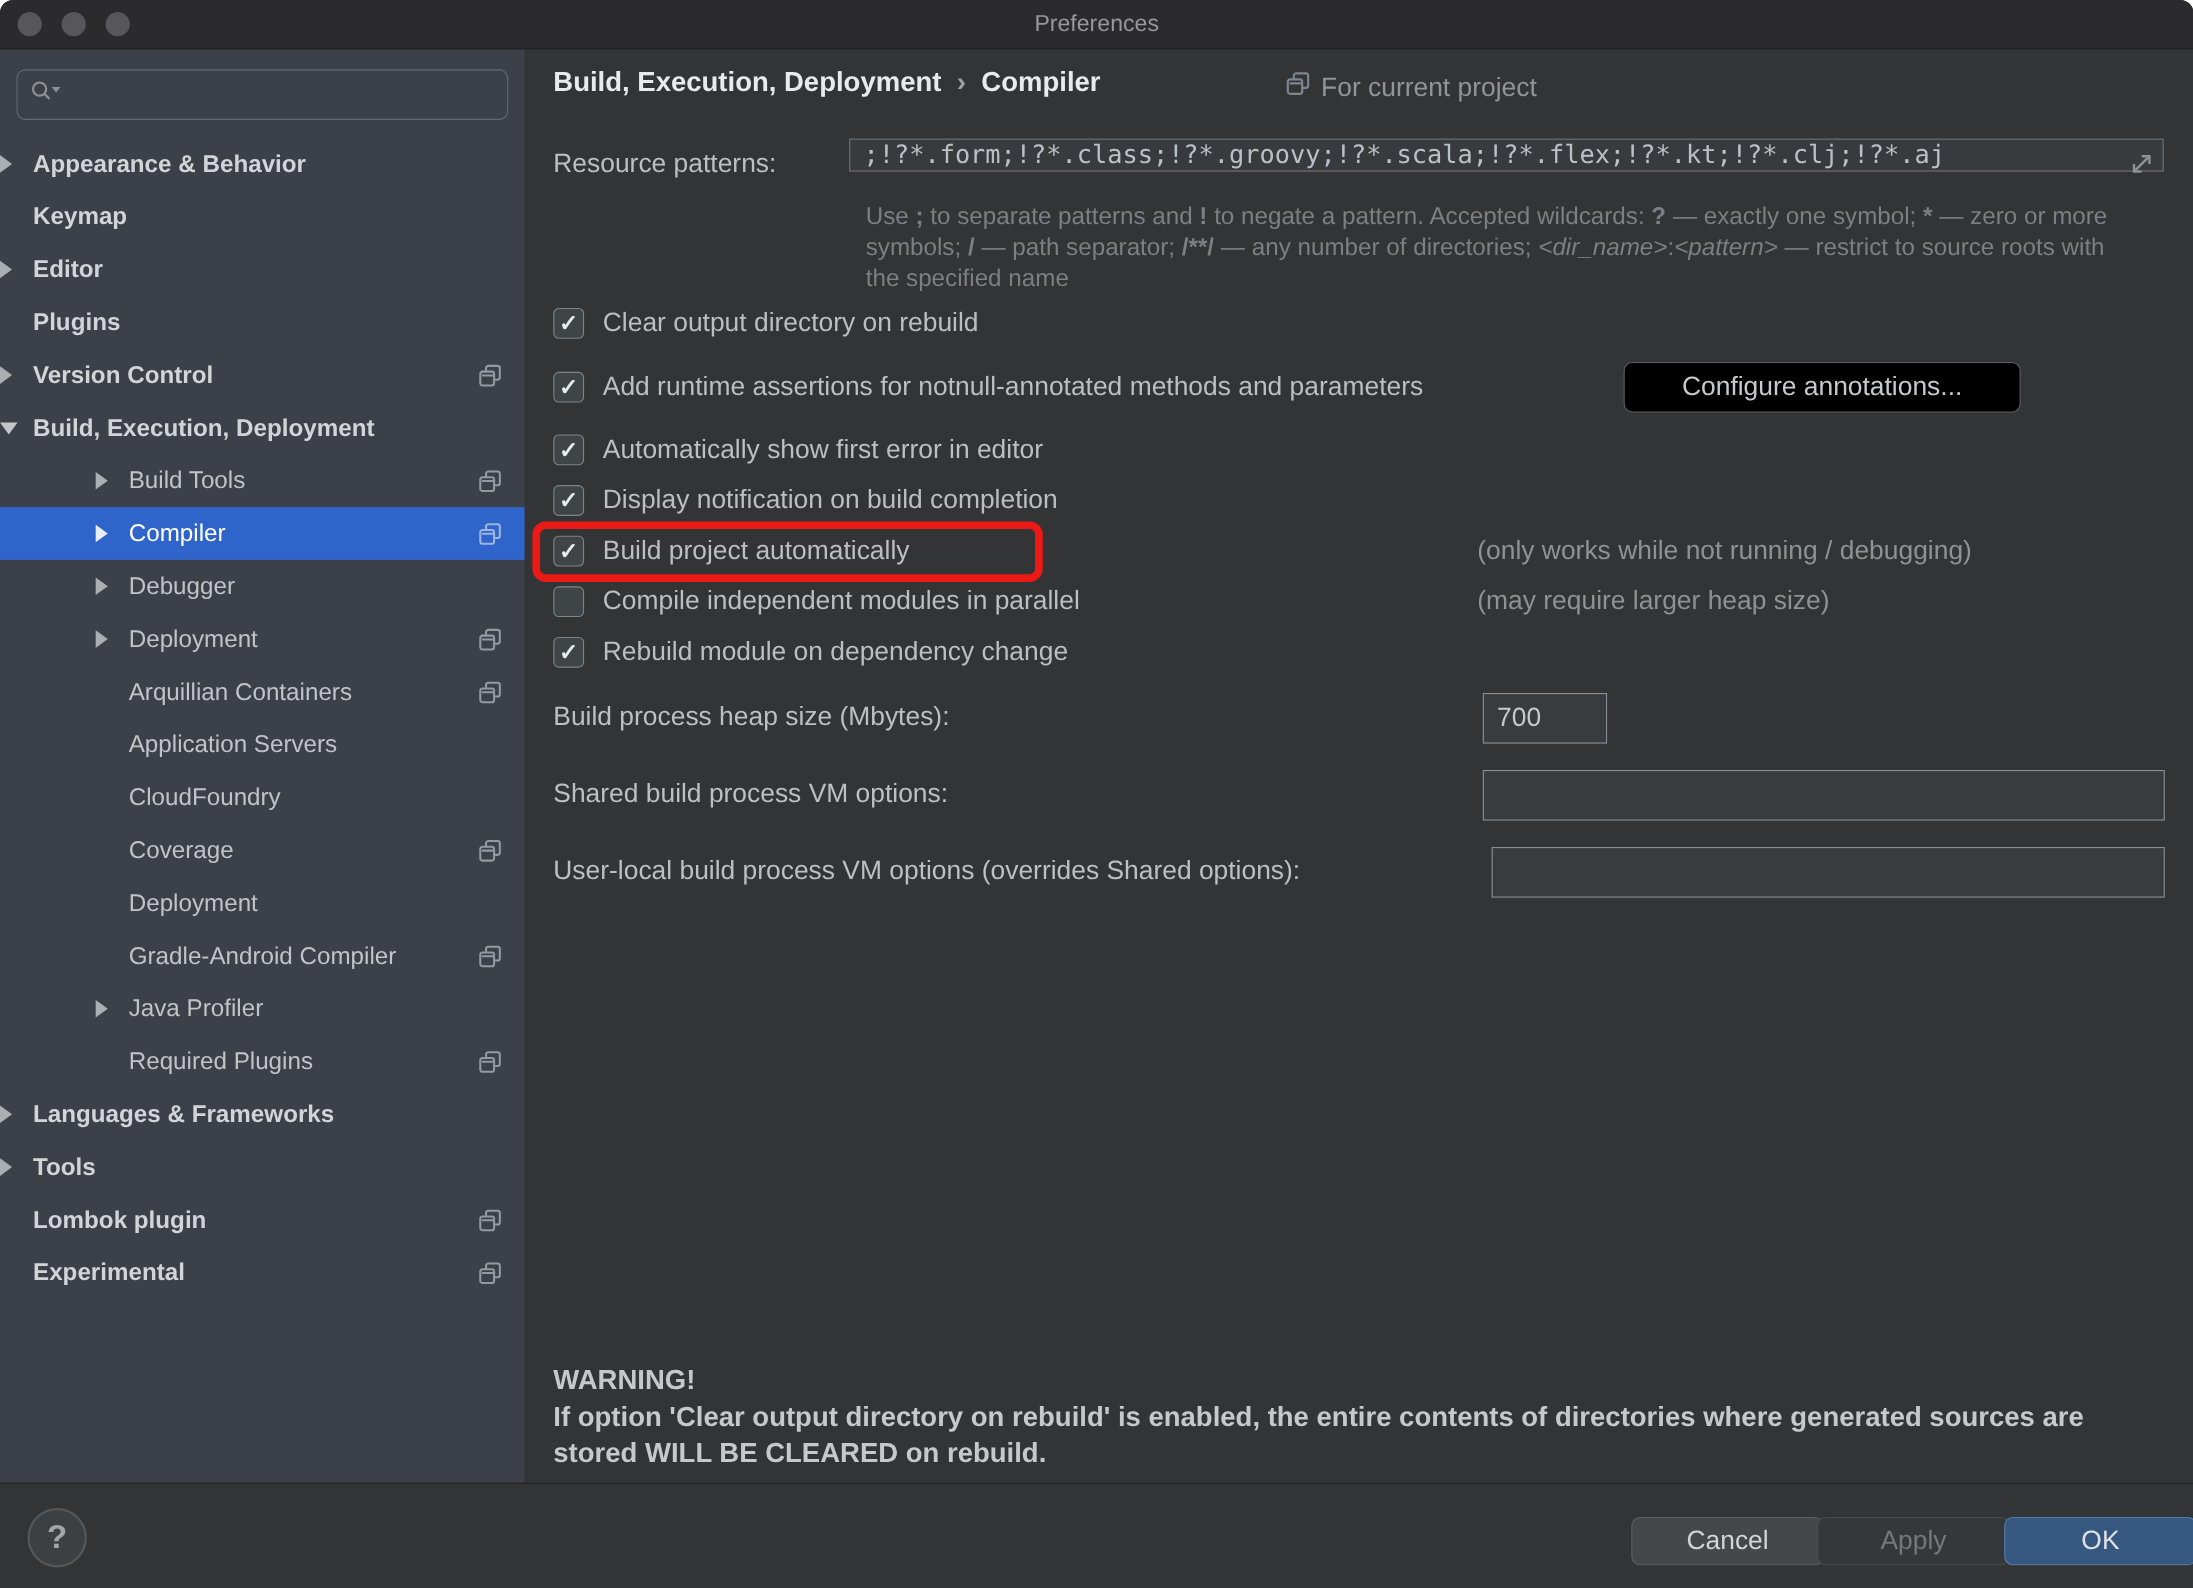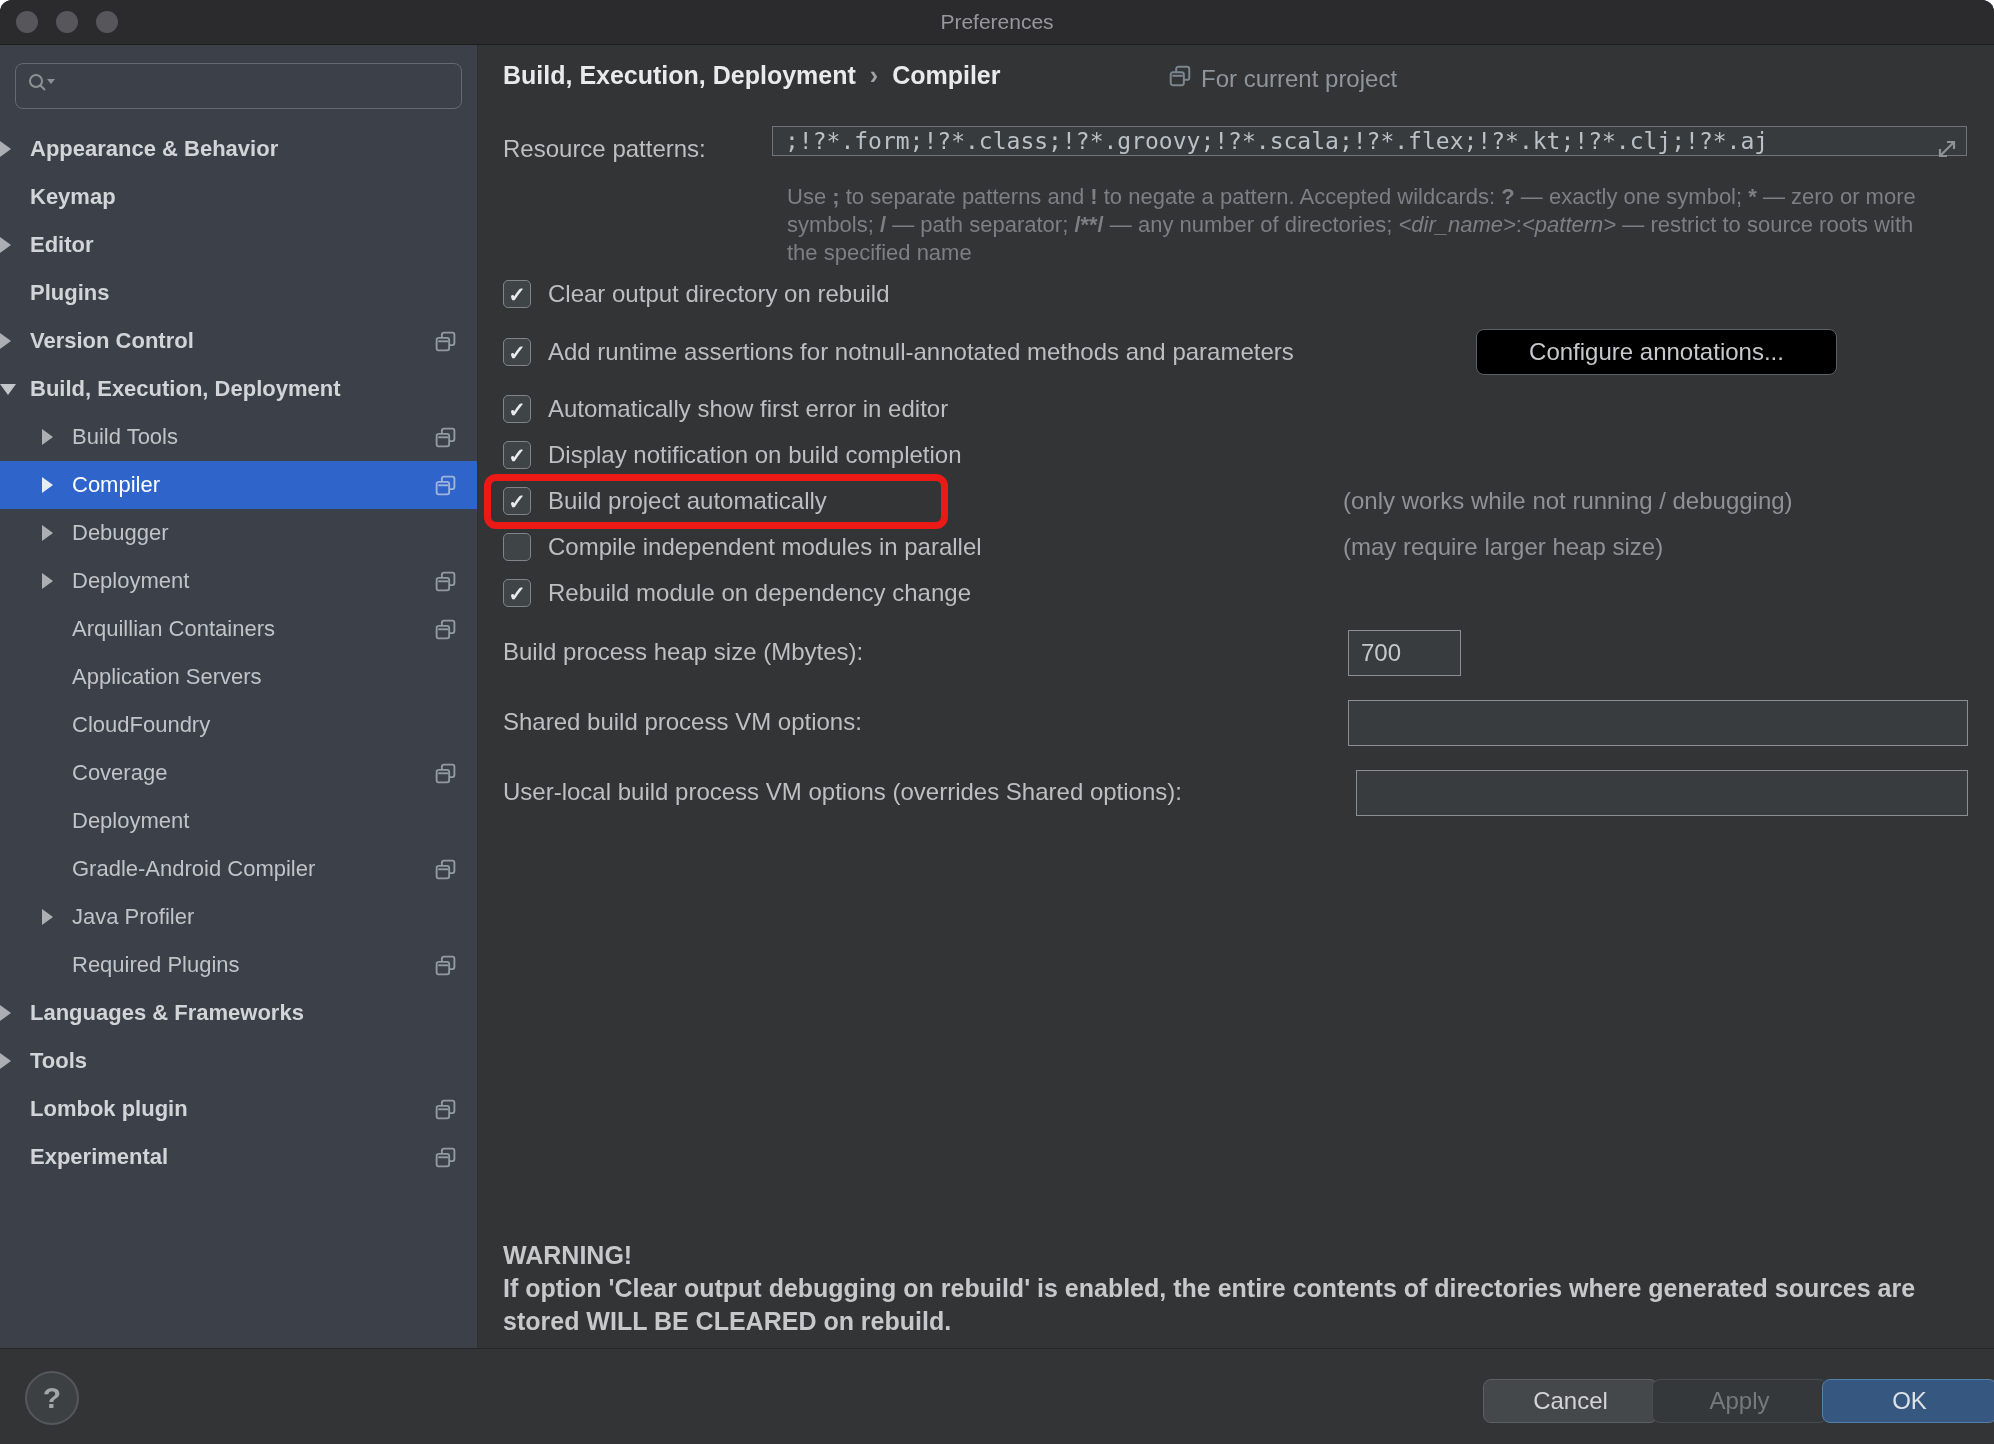--- a/index.html
+++ b/index.html
@@ -12,21 +12,21 @@
   
   .content{flex:1 1 auto;display:flex;min-height:0;}
   
   .sidebar{width:477px;flex:0 0 auto;background:#3c4149;border-right:1px solid #2e3136;position:relative;overflow:hidden;}
   .searchbox{margin:18px 15px 0 15px;height:44px;border:1px solid #646a71;border-radius:8px;display:flex;align-items:center;padding:0 10px;gap:2px;}
   .searchbox input{flex:1;background:transparent;border:none;outline:none;color:#d0d3d6;font-size:21px;font-family:"Liberation Sans",sans-serif;}
   .tree{margin-top:16px;}
   .tree-row{position:relative;height:48px;display:flex;align-items:center;color:#c0c4c8;font-size:22px;cursor:default;}
   .tree-row.bold{font-weight:bold;color:#d2d5d8;}
   .tree-row.lv0{}
-  .tree-row.lv1{padding-left:42px;}
+  .tree-row.lv1{padding-left:87px;}
   .tw{width:30px;display:flex;align-items:center;}
   .arrow{width:0;height:0;}
   .arrow.right{border-top:8px solid transparent;border-bottom:8px solid transparent;border-left:11px solid #abafb4;}
   .arrow.down{border-left:8px solid transparent;border-right:8px solid transparent;border-top:11px solid #c3c7cb;}
   .tree-row.selected{background:#2f65ca;color:#ffffff;}
   .tree-row.selected .arrow.right{border-left-color:#e8edf5;}
   .badge{margin-left:auto;margin-right:20px;display:flex;align-items:center;}
   .badge svg{stroke:#939aa3;}
   .badge svg .front{fill:#3c4149;}
   .tree-row.selected .badge svg{stroke:#9fb4dc;}
@@ -379,21 +379,21 @@
       <input class="txt-input heap-input" type="text" value="700" style="">
 
       <div class="row-label" style="top:663px;">Shared build process VM options:</div>
       <input class="txt-input shared-input" type="text" value="" style="">
 
       <div class="row-label" style="top:733px;">User-local build process VM options (overrides Shared options):</div>
       <input class="txt-input user-input" type="text" value="" style="">
 
       <div class="warning">
         <div>WARNING!</div>
-        <div>If option 'Clear output debugging on rebuild' is enabled, the entire contents of directories where generated sources are stored WILL BE CLEARED on rebuild.</div>
+        <div>If option 'Clear output directory on rebuild' is enabled, the entire contents of directories where generated sources are stored WILL BE CLEARED on rebuild.</div>
       </div>
     </div>
   </div>
 
   <div class="footer">
     <button class="help-btn">?</button>
     <button class="btn btn-cancel">Cancel</button>
     <button class="btn btn-apply">Apply</button>
     <button class="btn btn-ok">OK</button>
   </div>

